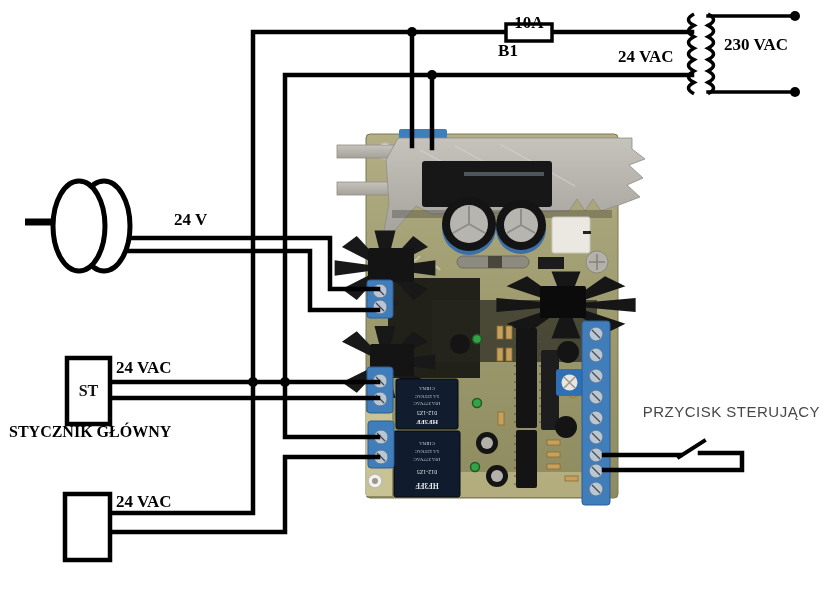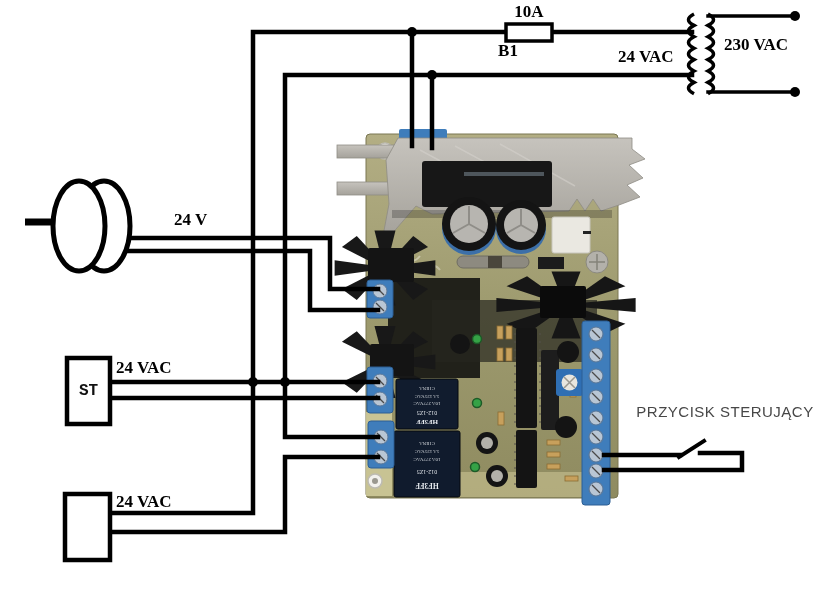--- a/index.html
+++ b/index.html
@@ -4,22 +4,22 @@
 <style>
   html,body{margin:0;padding:0;background:#ffffff;}
   .canvas{position:relative;width:834px;height:602px;background:#ffffff;overflow:hidden;
           font-family:"Liberation Serif", serif;}
   .layer{position:absolute;left:0;top:0;}
   .lbl{position:absolute;white-space:nowrap;color:#000;font-weight:bold;
        font-family:"Liberation Serif", serif;font-size:17px;line-height:1.1;}
   .lbl.cap{font-size:16px;}
   .lbl.ctr{text-align:center;}
   .boxlbl{position:absolute;display:flex;align-items:center;justify-content:center;
-          font-family:Liberation Mono, monospace;font-weight:bold;color:#111;}
-  .btnlbl{position:absolute;width:190px;text-align:center;color:#474747;font-weight:normal;
+          font-family:Liberation Serif, serif;font-weight:bold;color:#111;}
+  .btnlbl{position:absolute;width:190px;text-align:right;color:#474747;font-weight:normal;
           font-family:"Liberation Sans", sans-serif;font-size:15px;letter-spacing:.5px;white-space:nowrap;}
 </style>
 </head>
 <body>
 
 <div class="canvas">
 
 <svg class="layer" width="834" height="602" viewBox="0 0 834 602">
   <defs>
     <linearGradient id="boardGrad" x1="0" y1="0" x2="0" y2="1">
@@ -267,23 +267,24 @@
   <g stroke="#000" fill="#ffffff">
     <line x1="25" y1="222" x2="78" y2="222" stroke-width="7"></line>
     <ellipse cx="104" cy="226" rx="26" ry="45" stroke-width="5"></ellipse>
     <ellipse cx="79" cy="226" rx="26" ry="45" stroke-width="5"></ellipse>
   </g>
 
   <rect x="67" y="358" width="43" height="66" fill="#ffffff" stroke="#000" stroke-width="4.5"></rect>
   <rect x="65" y="494" width="45" height="66" fill="#ffffff" stroke="#000" stroke-width="4.5"></rect>
 </svg>
 
-<div class="lbl ctr" style="left:504px;top:3px;width:50px;">10A</div>
+<div class="lbl ctr" style="left:504px;top:14px;width:50px;">10A</div>
 <div class="lbl ctr" style="left:483px;top:42px;width:50px;">B1</div>
 <div class="lbl" style="left:618px;top:48px;">24 VAC</div>
 <div class="lbl" style="left:724px;top:36px;">230 VAC</div>
 <div class="lbl" style="left:139px;top:211px;margin-left:35px;">24 V</div>
 <div class="boxlbl" style="left:67px;top:358px;width:43px;height:66px;font-size:16px;">ST</div>
 <div class="lbl" style="left:116px;top:359px;">24 VAC</div>
+<div class="lbl cap" style="left:9px;top:423px;">STYCZNIK GŁÓWNY</div>
 <div class="lbl" style="left:116px;top:493px;">24 VAC</div>
 <div class="btnlbl" style="left:630px;top:403px;">PRZYCISK STERUJĄCY</div>
 
 </div>
 
 </body></html>

